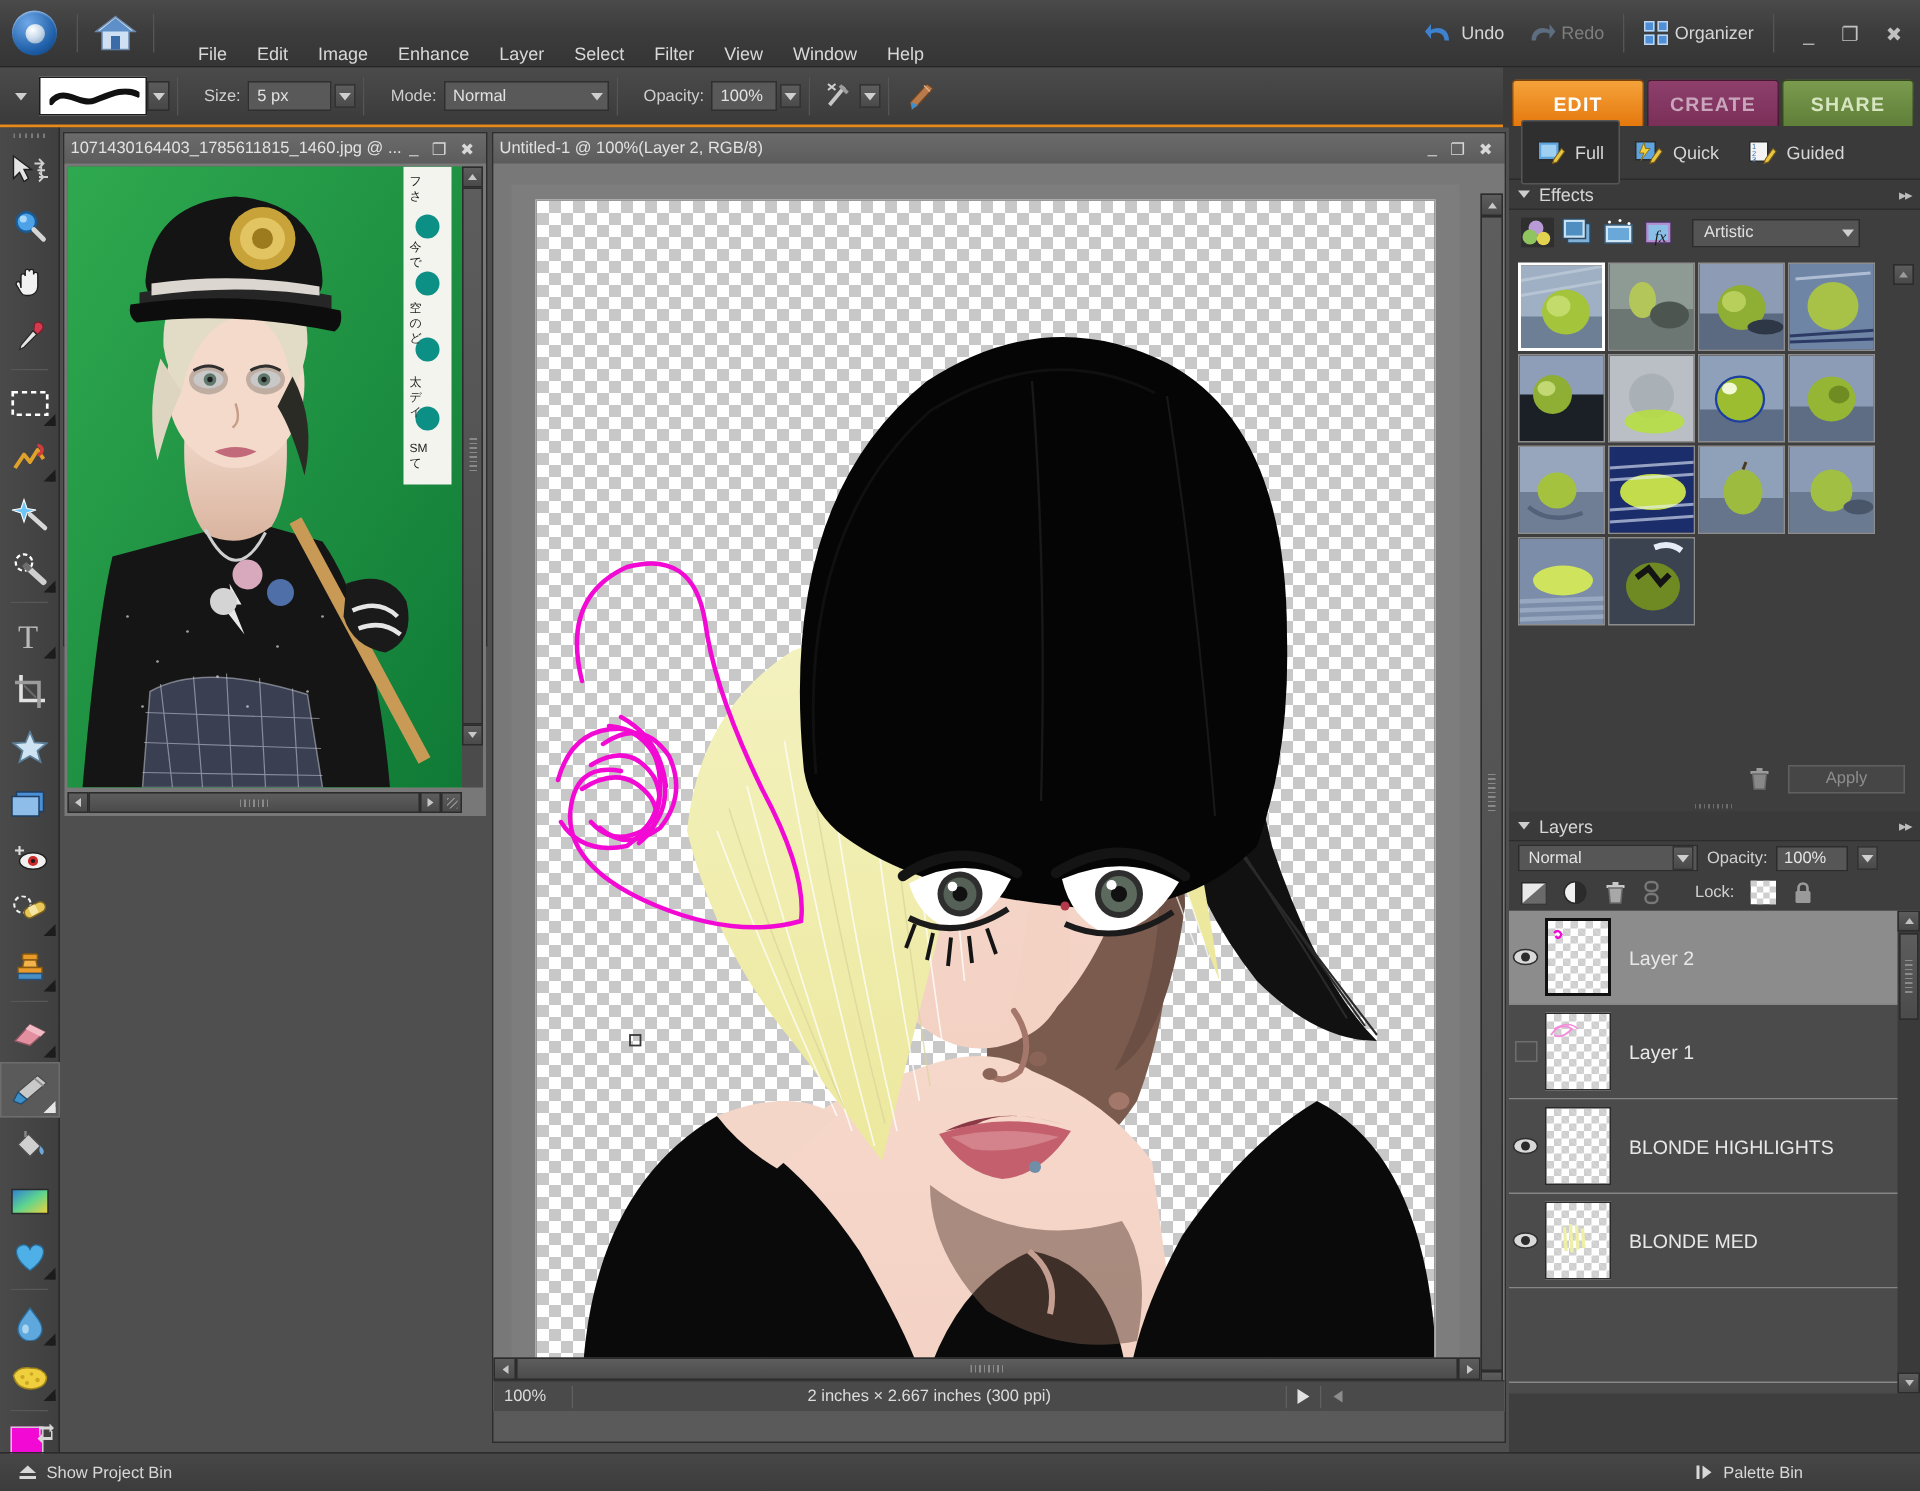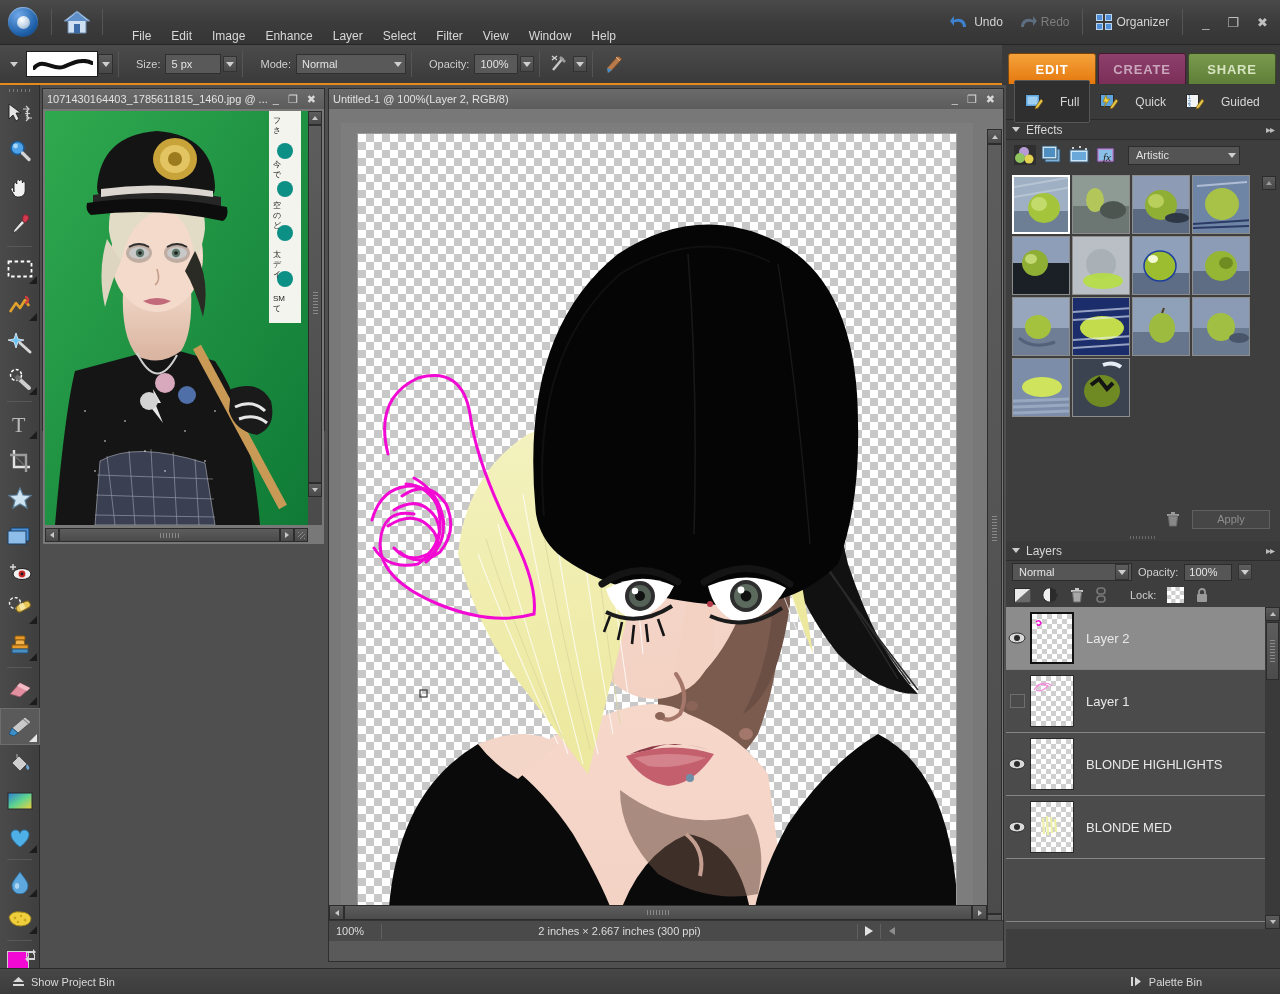--- a/index.html
+++ b/index.html
@@ -80,21 +80,21 @@
     font-size: 13px; font-weight: bold; letter-spacing: .8px; border: 1px solid rgba(0,0,0,.45);
     border-bottom: none; border-radius: 3px 3px 0 0; margin-right: 2px; }
   .tab-edit { background: linear-gradient(#f5a23a, #e4780d); color: #fff; }
   .tab-create { background: linear-gradient(#8e3f6c, #7a2f58); color: #c9a6bb; }
   .tab-share { background: linear-gradient(#7a9a4e, #5f7f39); color: #d6e4c0; }
 
   
   .rightpanel { position: absolute; left: 1006px; top: 84px; width: 274px; height: 884px; background: #3e3e3e; }
   .modebar { height: 36px; background: #3a3a3a; display: flex; align-items: center; padding-left: 8px;
     border-bottom: 1px solid #2b2b2b; }
-  .modebtn { display: flex; align-items: center; gap: 16px; padding: 12px 10px; font-size: 12px; color: #d6d6d6; }
+  .modebtn { display: flex; align-items: center; gap: 6px; padding: 12px 10px; font-size: 12px; color: #d6d6d6; }
   .modebtn.active { background: #2f2f2f; border: 1px solid #565656; border-radius: 2px; }
   .mini-icon { width: 19px; height: 17px; position: relative; }
 
   .panel-header { height: 20px; background: #3a3a3a; display: flex; align-items: center;
     padding: 0 6px; border-bottom: 1px solid #2c2c2c; }
   .ph-arrow { width:0;height:0;border-left:4px solid transparent;border-right:4px solid transparent;border-top:5px solid #cdcdcd; margin-right:6px;}
   .ph-title { font-size: 12px; color: #d6d6d6; }
   .ph-right { margin-left: auto; color: #bdbdbd; font-size: 10px; letter-spacing:-1px;}
 
   .effects-toolrow { height: 30px; background: #3e3e3e; display: flex; align-items: center; gap: 5px; padding: 0 8px; }

